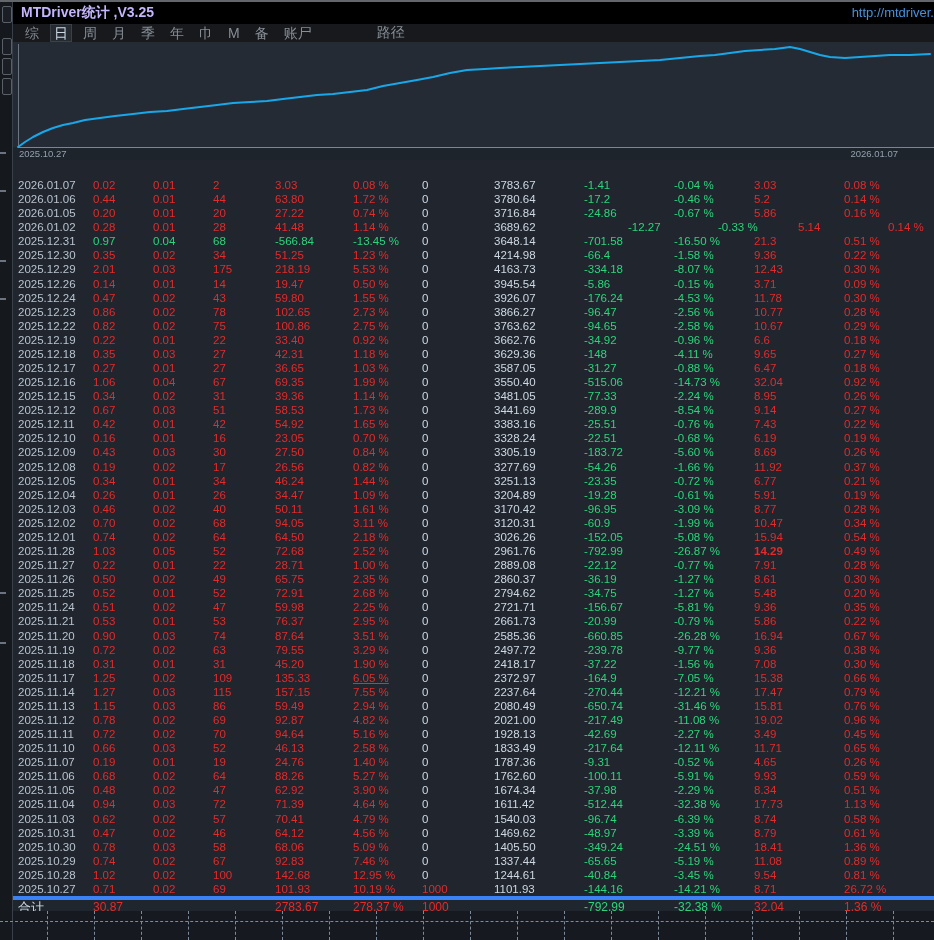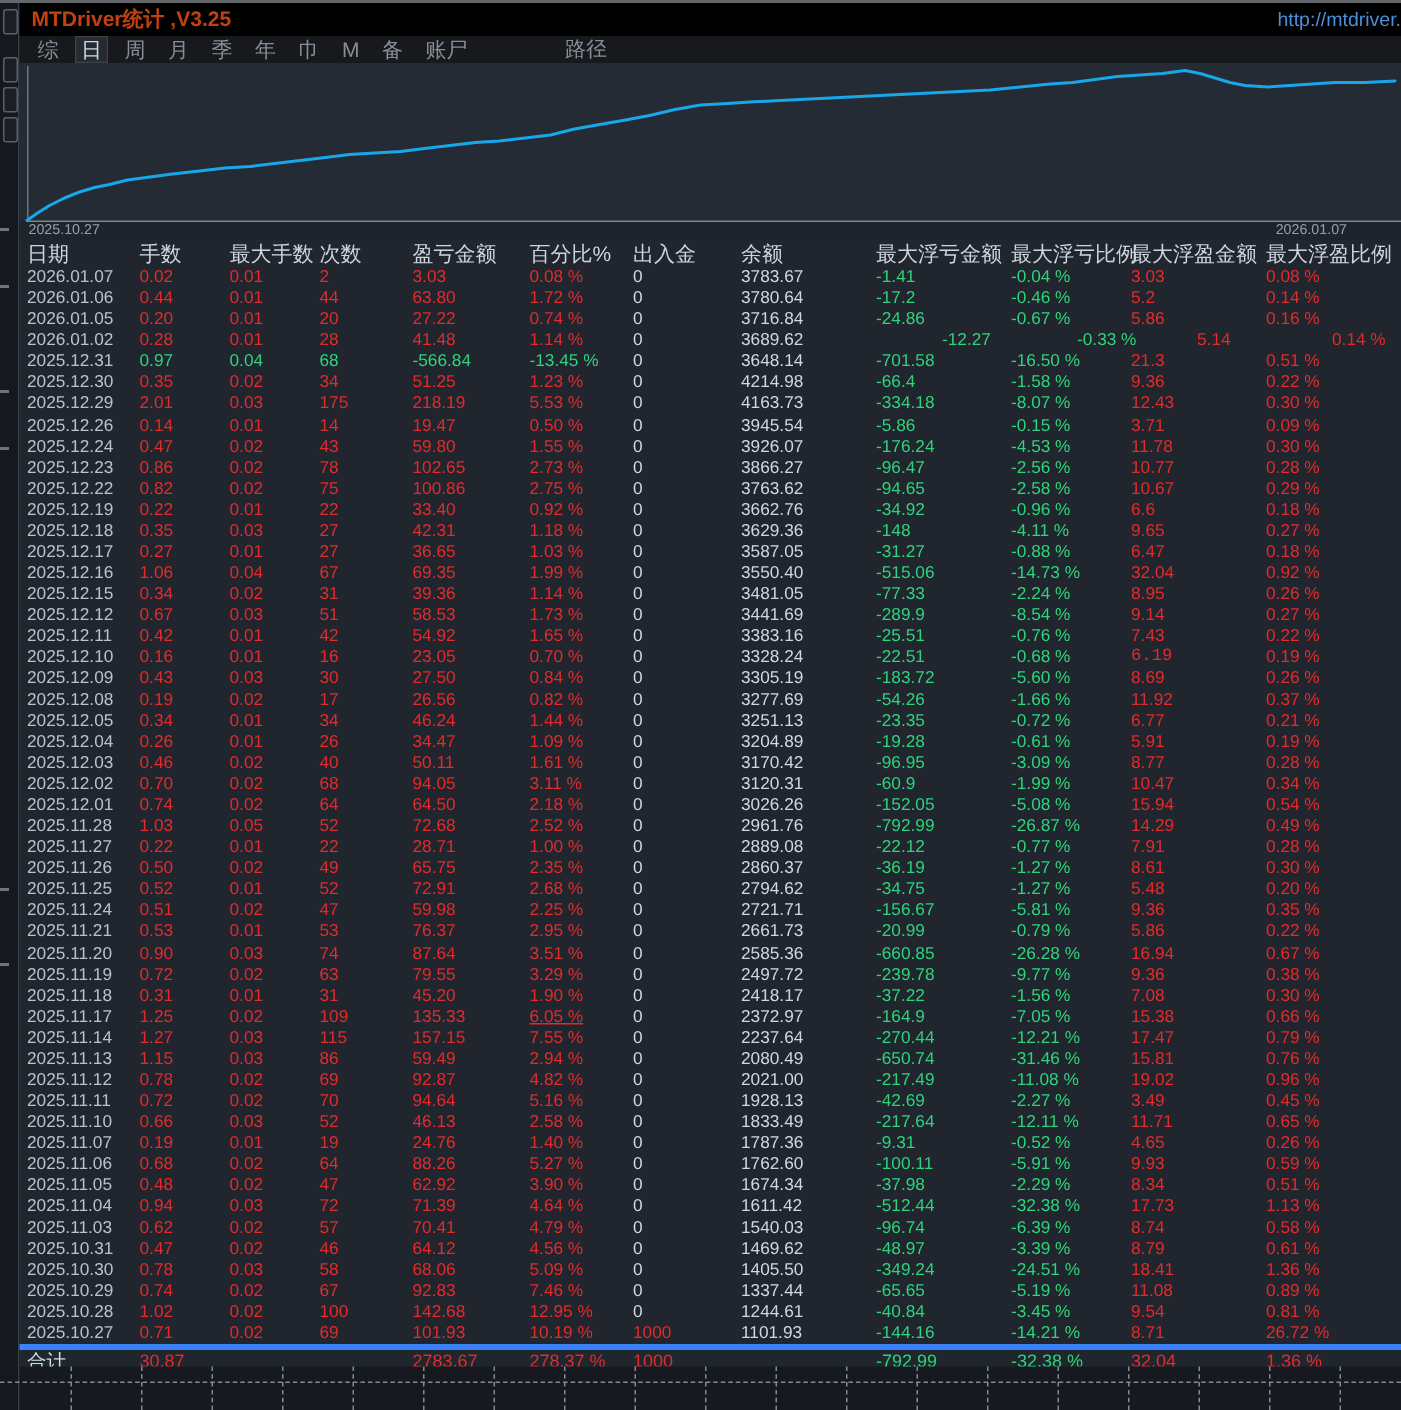--- a/index.html
+++ b/index.html
@@ -8,21 +8,21 @@
     background:#14191f;font-family:"Liberation Sans",sans-serif;
     -webkit-font-smoothing:antialiased;
   }
   #top-edge{position:absolute;left:0;top:0;width:934px;height:2px;background:#63676c;}
   
   #left-strip{position:absolute;left:0;top:2px;width:12px;height:938px;background:#15181d;border-right:1px solid #3a4049;}
   .dock-tab{position:absolute;left:2px;width:8px;height:15px;border:1px solid #5a6068;border-radius:2px;background:#1b1f25;}
   .strip-tick{position:absolute;left:0;width:6px;height:2px;background:#6b7480;}
   
   #titlebar{position:absolute;left:13px;top:2px;width:921px;height:22px;background:#000;}
-  #title{position:absolute;left:8px;top:2px;font-size:14px;font-weight:bold;color:#c2410c;white-space:nowrap;}
+  #title{position:absolute;left:8px;top:2px;font-size:14px;font-weight:bold;color:#c4b5fd;white-space:nowrap;}
   #link{position:absolute;right:0px;top:3px;font-size:13px;color:#4a90d8;white-space:nowrap;}
   
   #menubar{position:absolute;left:13px;top:24px;width:921px;height:18px;background:#17191d;display:flex;align-items:center;}
   .menu-item{color:#878e96;font-size:14px;margin-left:9px;padding:0 3px;line-height:16px;cursor:default;}
   .menu-item.selected{background:#262b31;color:#cdd9e5;outline:1px solid #3a4149;}
   #menu-path{color:#878e96;font-size:14px;margin-left:62px;}
   
   #chart{position:absolute;left:13px;top:42px;width:921px;height:118px;background:#252b34;}
   #chart-bottom{position:absolute;left:0;top:105px;width:921px;height:13px;background:#1e242c;}
   #axis-y{position:absolute;left:5px;top:2px;width:1px;height:103px;background:#6b7480;}
@@ -93,34 +93,20 @@
   <div id="axis-y"></div>
   <div id="axis-x"></div>
   <svg width="921" height="118" viewBox="0 0 921 118">
     <polyline fill="none" stroke-width="2" stroke-linejoin="round" stroke-linecap="round" points="5,105 12,100 20,95 30,90 40,86 50,83 60,81 72,78 87,76 102,74 120,72 137,70 154,69 170,67 187,65 204,63 220,61 237,60 254,59 270,57 287,55 304,53 320,52 337,50 354,48 370,44 387,41 404,38 420,35 437,31 454,28 472,27 487,26 507,25 527,24 547,23 567,22 587,21 607,20 627,19 647,18 667,16 687,14 702,13 717,11 732,9 747,8 762,7 777,5 787,7 797,10 807,13 817,15 832,16 847,15 862,14 877,13 897,13 917,12" stroke="#18a8ea"></polyline>
   </svg>
   <span id="chart-start-label">2025.10.27</span>
   <span id="chart-end-label">2026.01.07</span>
 </div>
 
 <div id="table-area">
-  <div id="table-header">
-      <span class="cell" style="width: 75px;">日期</span>
-      <span class="cell" style="width: 60px;">手数</span>
-      <span class="cell" style="width: 60px;">最大手数</span>
-      <span class="cell" style="width: 62px;">次数</span>
-      <span class="cell" style="width: 78px;">盈亏金额</span>
-      <span class="cell" style="width: 69px;">百分比%</span>
-      <span class="cell" style="width: 72px;">出入金</span>
-      <span class="cell" style="width: 90px;">余额</span>
-      <span class="cell" style="width: 90px;">最大浮亏金额</span>
-      <span class="cell" style="width: 80px;">最大浮亏比例</span>
-      <span class="cell" style="width: 90px;">最大浮盈金额</span>
-      <span class="cell" style="width: 90px;">最大浮盈比例</span>
-    </div>
   <div id="table-body">
       <div class="trow">
         <span class="cell c-date" style="width: 75px;">2026.01.07</span>
         <span class="cell c-red" style="width: 60px;">0.02</span>
         <span class="cell c-red" style="width: 60px;">0.01</span>
         <span class="cell c-red" style="width: 62px;">2</span>
         <span class="cell c-red" style="width: 78px;">3.03</span>
         <span class="cell c-red" style="width: 69px;">0.08 %</span>
         <span class="cell c-white" style="width: 72px;">0</span>
         <span class="cell c-white" style="width: 90px;">3783.67</span>
@@ -371,21 +357,21 @@
         <span class="cell c-date" style="width: 75px;">2025.12.10</span>
         <span class="cell c-red" style="width: 60px;">0.16</span>
         <span class="cell c-red" style="width: 60px;">0.01</span>
         <span class="cell c-red" style="width: 62px;">16</span>
         <span class="cell c-red" style="width: 78px;">23.05</span>
         <span class="cell c-red" style="width: 69px;">0.70 %</span>
         <span class="cell c-white" style="width: 72px;">0</span>
         <span class="cell c-white" style="width: 90px;">3328.24</span>
         <span class="cell c-green" style="width: 90px;">-22.51</span>
         <span class="cell c-green" style="width: 80px;">-0.68 %</span>
-        <span class="cell c-red" style="width: 90px; font-family: Liberation Mono, monospace;">6.19</span>
+        <span class="cell c-red" style="width: 90px;">6.19</span>
         <span class="cell c-red" style="width: 90px;">0.19 %</span>
       </div>
       <div class="trow">
         <span class="cell c-date" style="width: 75px;">2025.12.09</span>
         <span class="cell c-red" style="width: 60px;">0.43</span>
         <span class="cell c-red" style="width: 60px;">0.03</span>
         <span class="cell c-red" style="width: 62px;">30</span>
         <span class="cell c-red" style="width: 78px;">27.50</span>
         <span class="cell c-red" style="width: 69px;">0.84 %</span>
         <span class="cell c-white" style="width: 72px;">0</span>
@@ -483,21 +469,21 @@
         <span class="cell c-date" style="width: 75px;">2025.11.28</span>
         <span class="cell c-red" style="width: 60px;">1.03</span>
         <span class="cell c-red" style="width: 60px;">0.05</span>
         <span class="cell c-red" style="width: 62px;">52</span>
         <span class="cell c-red" style="width: 78px;">72.68</span>
         <span class="cell c-red" style="width: 69px;">2.52 %</span>
         <span class="cell c-white" style="width: 72px;">0</span>
         <span class="cell c-white" style="width: 90px;">2961.76</span>
         <span class="cell c-green" style="width: 90px;">-792.99</span>
         <span class="cell c-green" style="width: 80px;">-26.87 %</span>
-        <span class="cell c-red" style="width: 90px;">14.29</span>
+        <span class="cell c-red" style="width: 90px; font-weight: bold;">14.29</span>
         <span class="cell c-red" style="width: 90px;">0.49 %</span>
       </div>
       <div class="trow">
         <span class="cell c-date" style="width: 75px;">2025.11.27</span>
         <span class="cell c-red" style="width: 60px;">0.22</span>
         <span class="cell c-red" style="width: 60px;">0.01</span>
         <span class="cell c-red" style="width: 62px;">22</span>
         <span class="cell c-red" style="width: 78px;">28.71</span>
         <span class="cell c-red" style="width: 69px;">1.00 %</span>
         <span class="cell c-white" style="width: 72px;">0</span>

